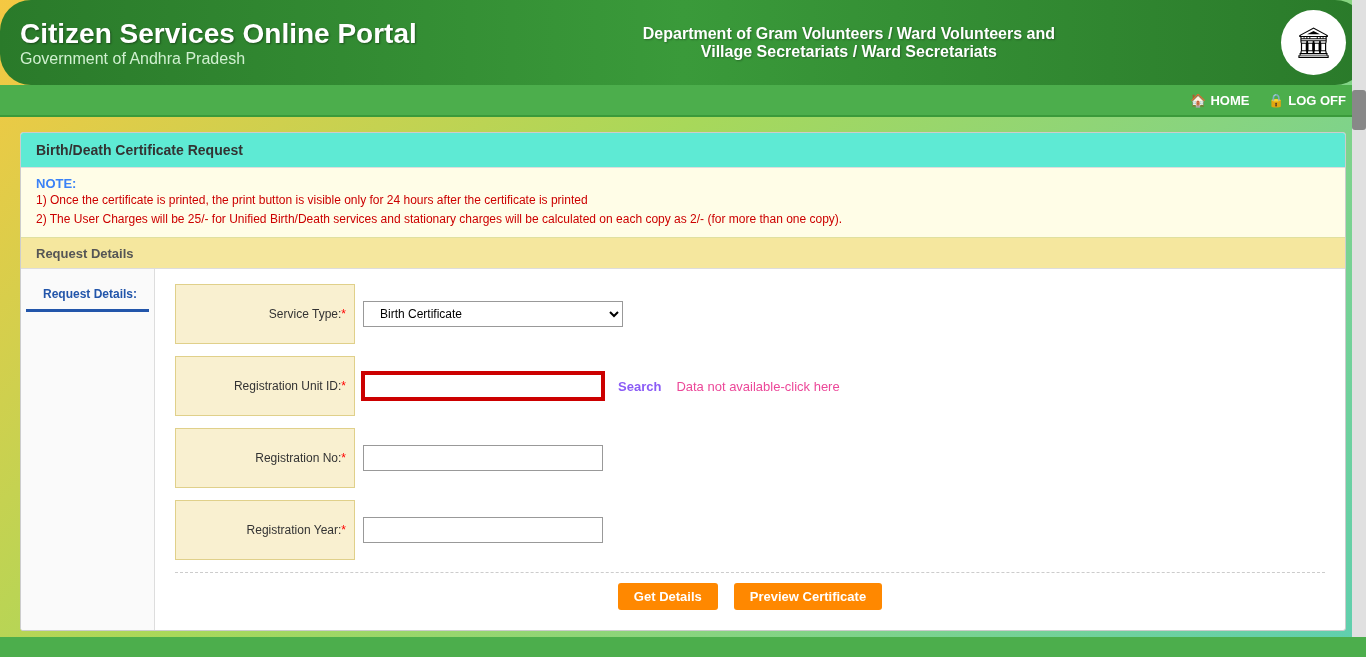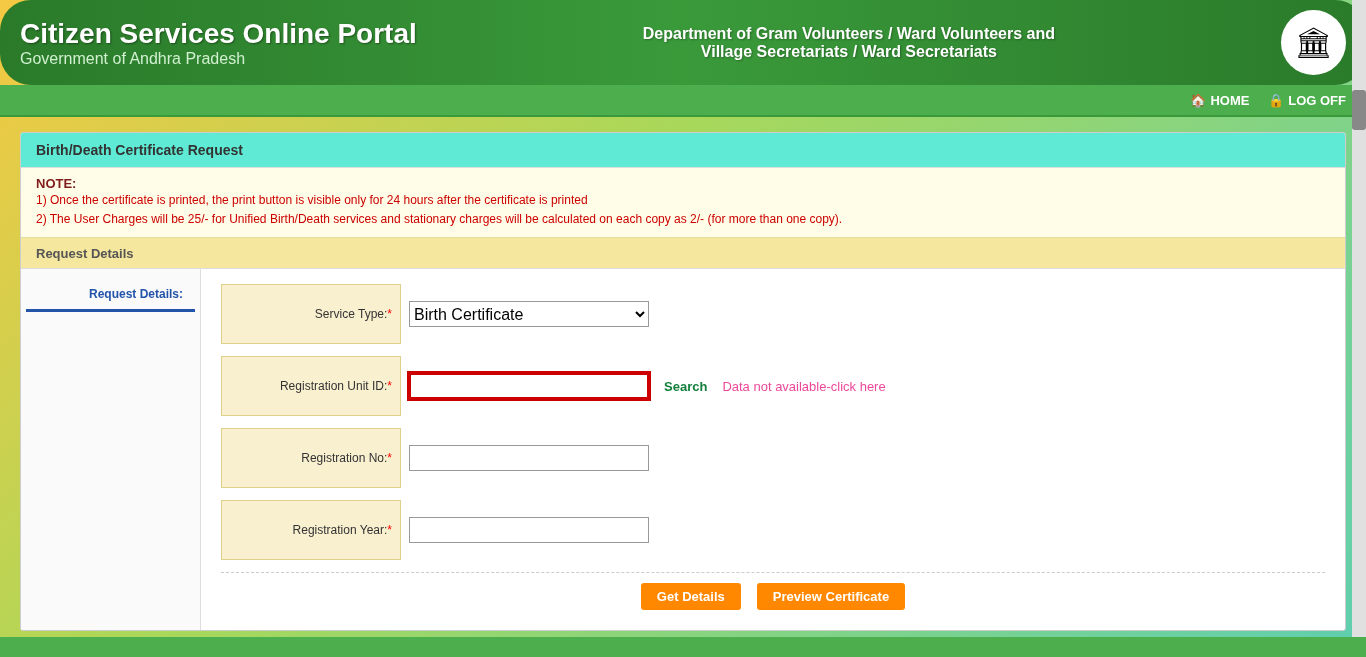--- a/index.html
+++ b/index.html
@@ -99,21 +99,21 @@
       font-weight: bold;
       color: #333;
     }
 
     .note-section {
       background: #fffde7;
       padding: 8px 15px;
       border-bottom: 1px solid #e0e0a0;
     }
     .note-label {
-      color: #7f1d1d;
+      color: #3b82f6;
       font-weight: bold;
       font-size: 13px;
     }
     .note-text {
       color: #cc0000;
       font-size: 12px;
       line-height: 1.6;
     }
 
     .request-details-header {
@@ -126,21 +126,21 @@
       font-weight: bold;
       color: #555;
     }
 
     
     .content-area {
       display: flex;
     }
 
     .left-tab {
-      width: 180px;
+      width: 134px;
       border-right: 1px solid #ddd;
       padding: 10px 5px;
       background: #fafafa;
     }
     .tab-item {
       padding: 8px 12px;
       font-size: 12px;
       color: #555;
       cursor: pointer;
       border-bottom: 3px solid transparent;
@@ -177,25 +177,25 @@
     }
     .form-label .required {
       color: red;
     }
 
     .form-control {
       margin-left: 8px;
     }
 
     select.field {
-      width: 240px;
+      width: 260px;
       height: 26px;
       border: 1px solid #999;
-      font-size: 16px;
-      padding: 2px 0;
+      font-size: 12px;
+      padding: 2px 12px;
       background: #fff;
     }
 
     input.field {
       width: 240px;
       height: 26px;
       border: 1px solid #999;
       font-size: 12px;
       padding: 2px 4px;
       background: #fff;
@@ -207,21 +207,21 @@
       border: 2px solid #cc0000;
       font-size: 12px;
       padding: 2px 4px;
       background: #fff;
       outline: 2px solid #cc0000;
     }
 
     .search-link {
       margin-left: 15px;
       font-size: 13px;
-      color: #15803d;
+      color: #8b5cf6;
       font-weight: bold;
       cursor: pointer;
     }
     .data-link {
       margin-left: 15px;
       font-size: 13px;
       color: #ec4899;
       cursor: pointer;
       text-decoration: none;
     }

